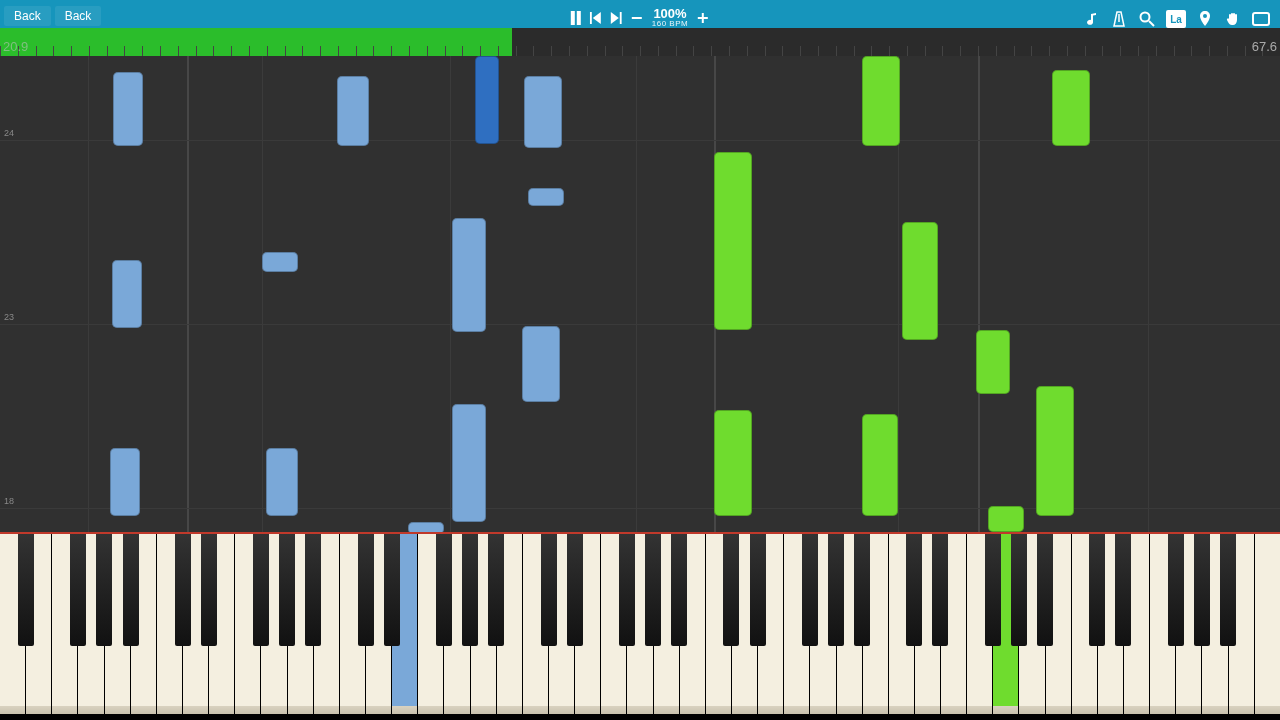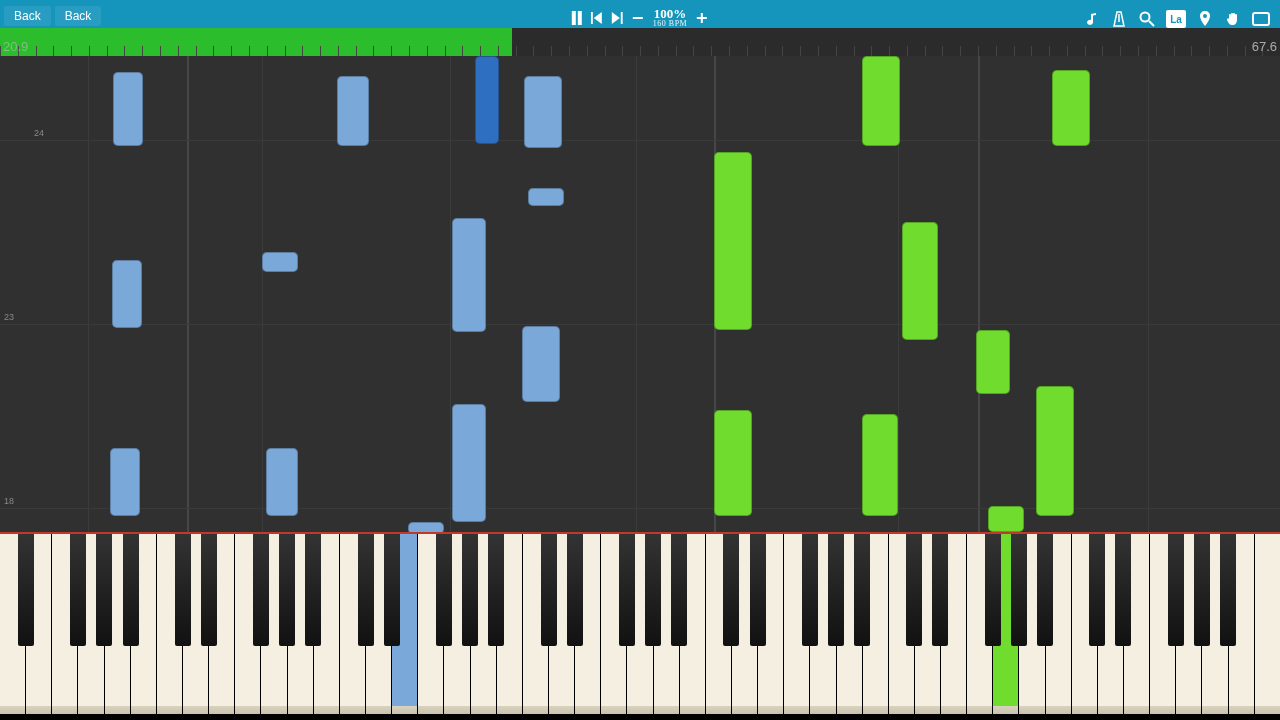--- a/index.html
+++ b/index.html
@@ -28,21 +28,20 @@
     cursor: pointer;
   }
   .topbar .btn:first-child { margin-left: 4px; }
   .center-controls {
     position: absolute;
     left: 50%;
     transform: translateX(-50%);
     display: flex;
     align-items: center;
     gap: 8px;
-    font-family: Liberation Serif, serif;
   }
   .center-controls svg { display: block; }
   .speed-box { text-align: center; line-height: 1; }
   .speed-box .pct { font-size: 13px; font-weight: bold; }
   .speed-box .bpm { font-size: 8px; opacity: .9; letter-spacing: .5px; }
   .right-icons {
     margin-left: auto;
     display: flex;
     align-items: center;
     gap: 10px;
@@ -296,21 +295,21 @@
     <div class="vline" style="left: 88px;"></div>
     <div class="vline" style="left: 262px;"></div>
     <div class="vline" style="left: 450px;"></div>
     <div class="vline" style="left: 636px;"></div>
     <div class="vline" style="left: 898px;"></div>
     <div class="vline" style="left: 1148px;"></div>
     <div class="vline strong" style="left: 187px;"></div>
     <div class="vline strong" style="left: 714px;"></div>
     <div class="vline strong" style="left: 978px;"></div>
     <div class="hline" style="top: 84px;"></div>
-    <div class="measure-label" style="top: 72px; margin-left: 30px;">24</div>
+    <div class="measure-label" style="top: 72px;">24</div>
     <div class="hline" style="top: 268px;"></div>
     <div class="measure-label" style="top: 256px;">23</div>
     <div class="hline" style="top: 452px;"></div>
     <div class="measure-label" style="top: 440px;">18</div>
     <div class="note blue" style="left: 113px; top: 16px; width: 30px; height: 74px;"></div>
     <div class="note blue" style="left: 337px; top: 20px; width: 32px; height: 70px;"></div>
     <div class="note dblue" style="left: 475px; top: 0px; width: 24px; height: 88px;"></div>
     <div class="note blue" style="left: 524px; top: 20px; width: 38px; height: 72px;"></div>
     <div class="note blue" style="left: 112px; top: 204px; width: 30px; height: 68px;"></div>
     <div class="note blue" style="left: 262px; top: 196px; width: 36px; height: 20px;"></div>

